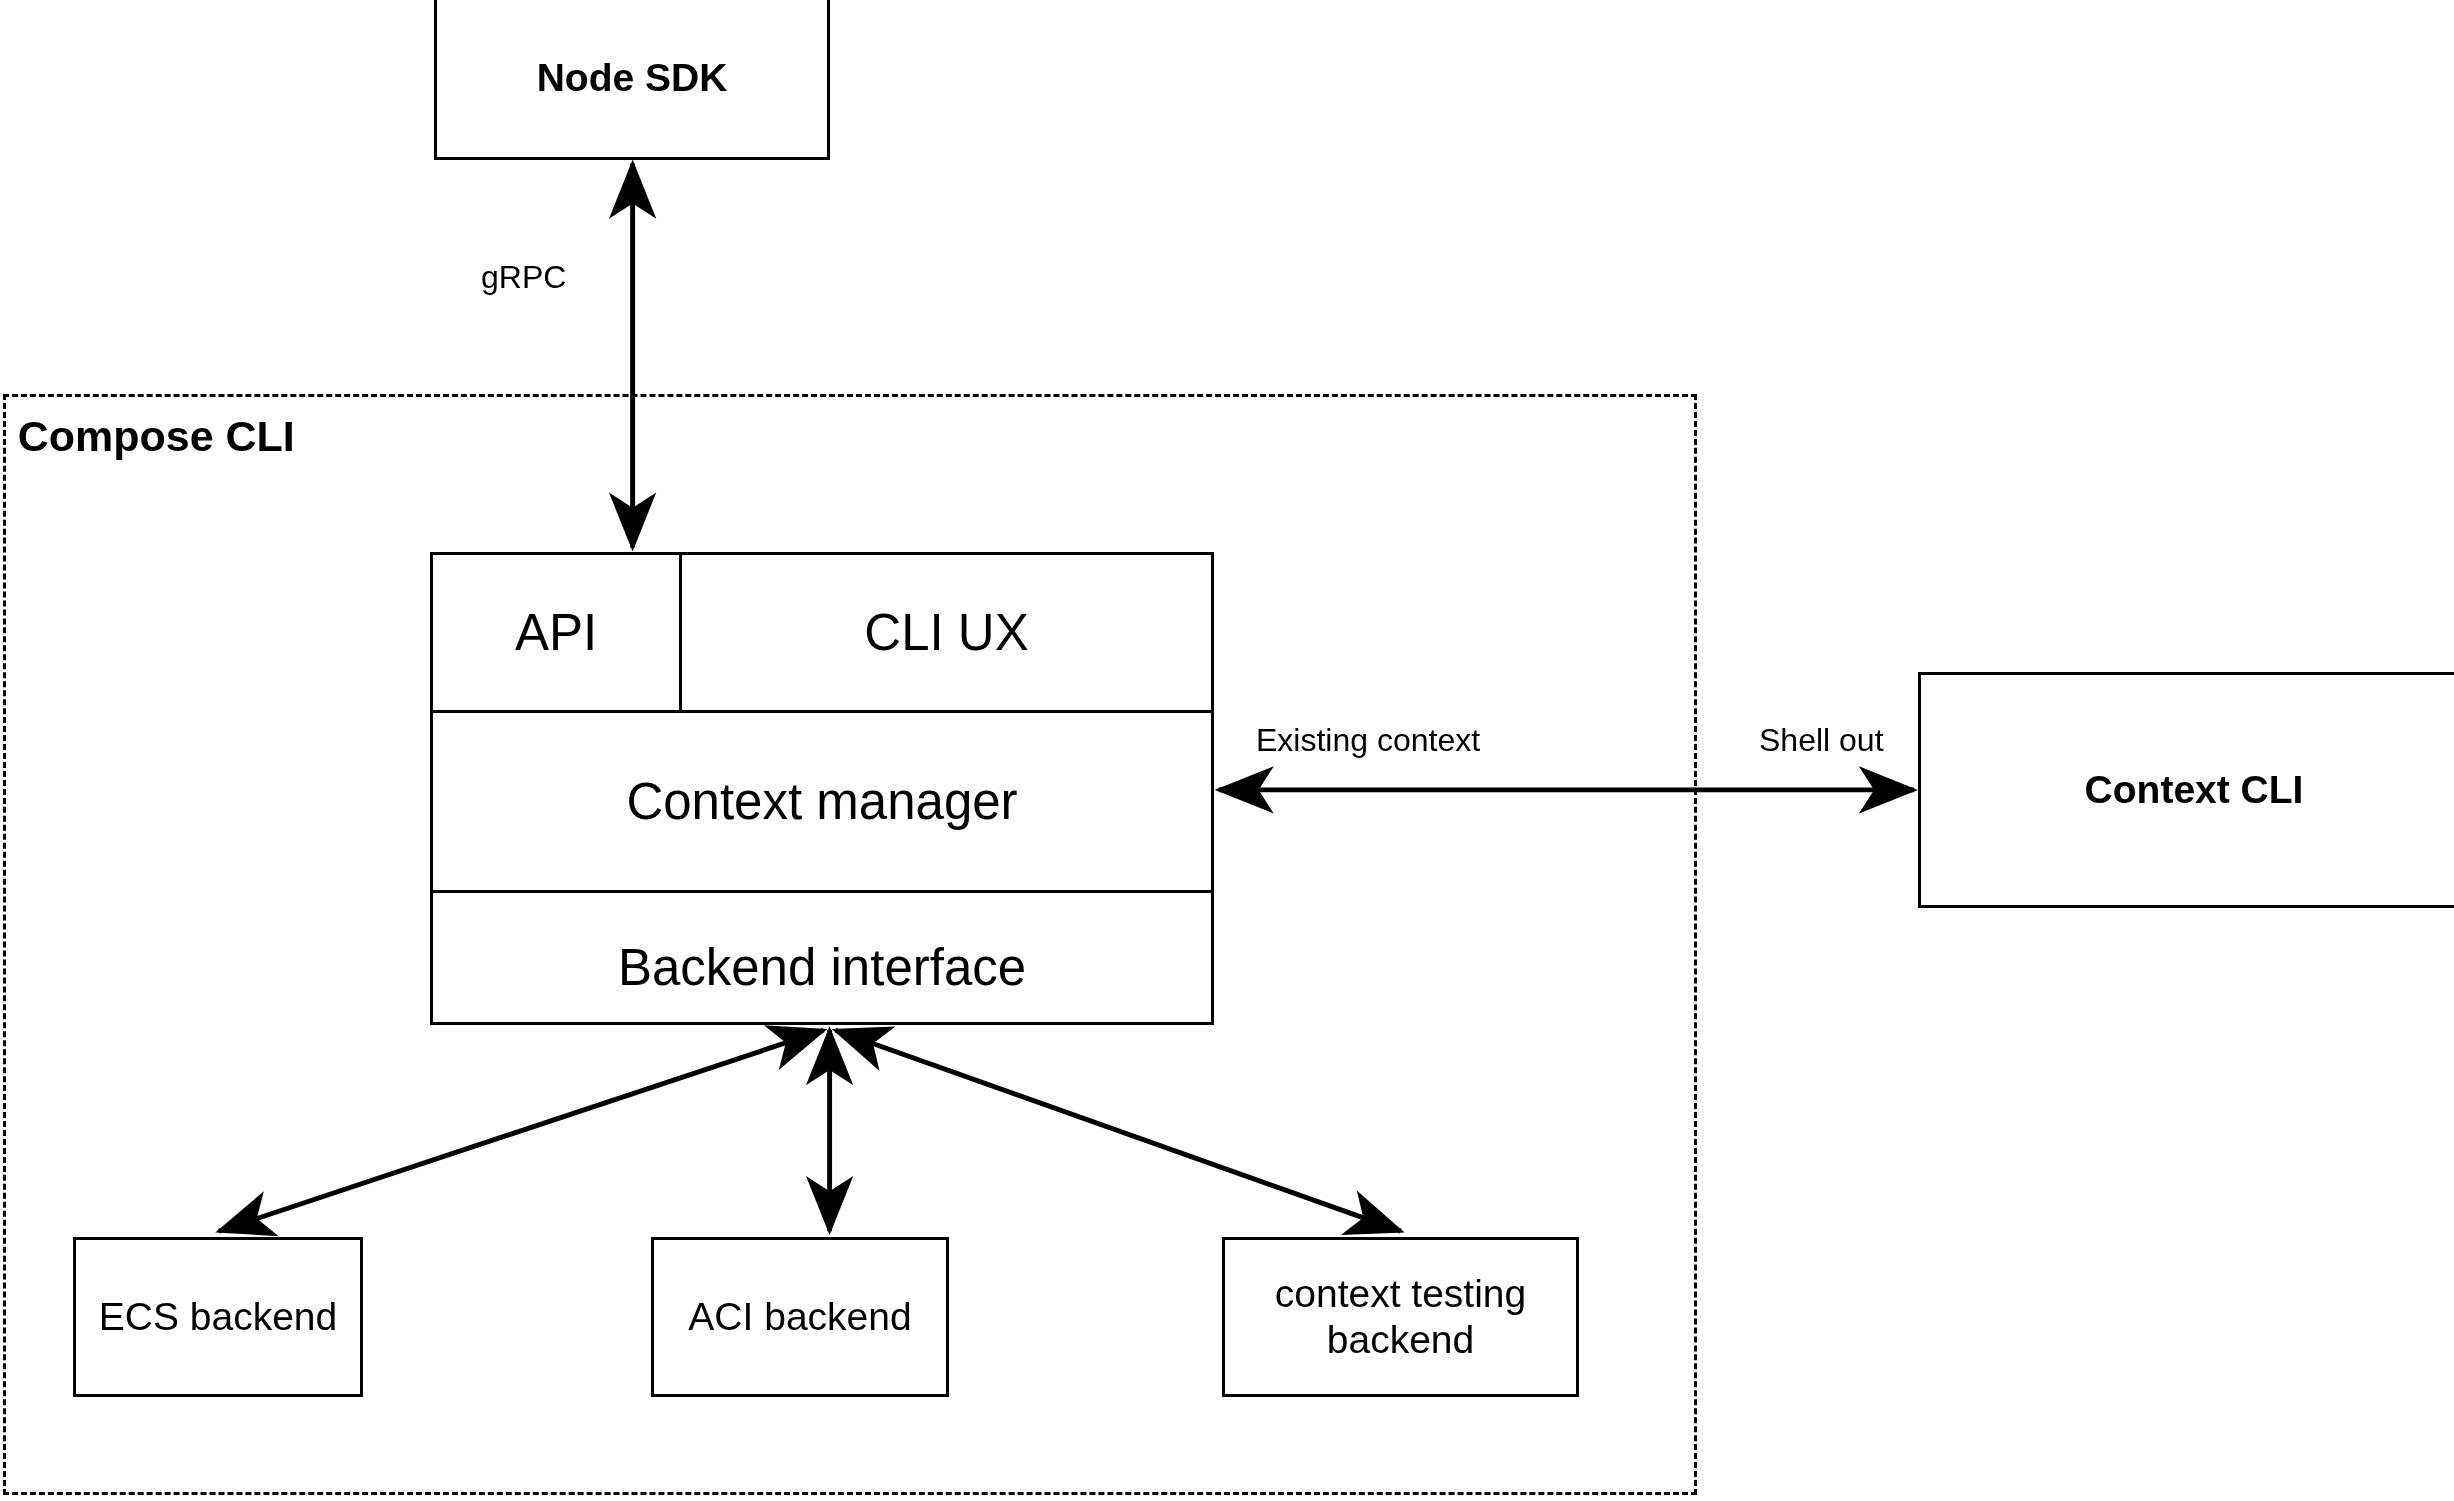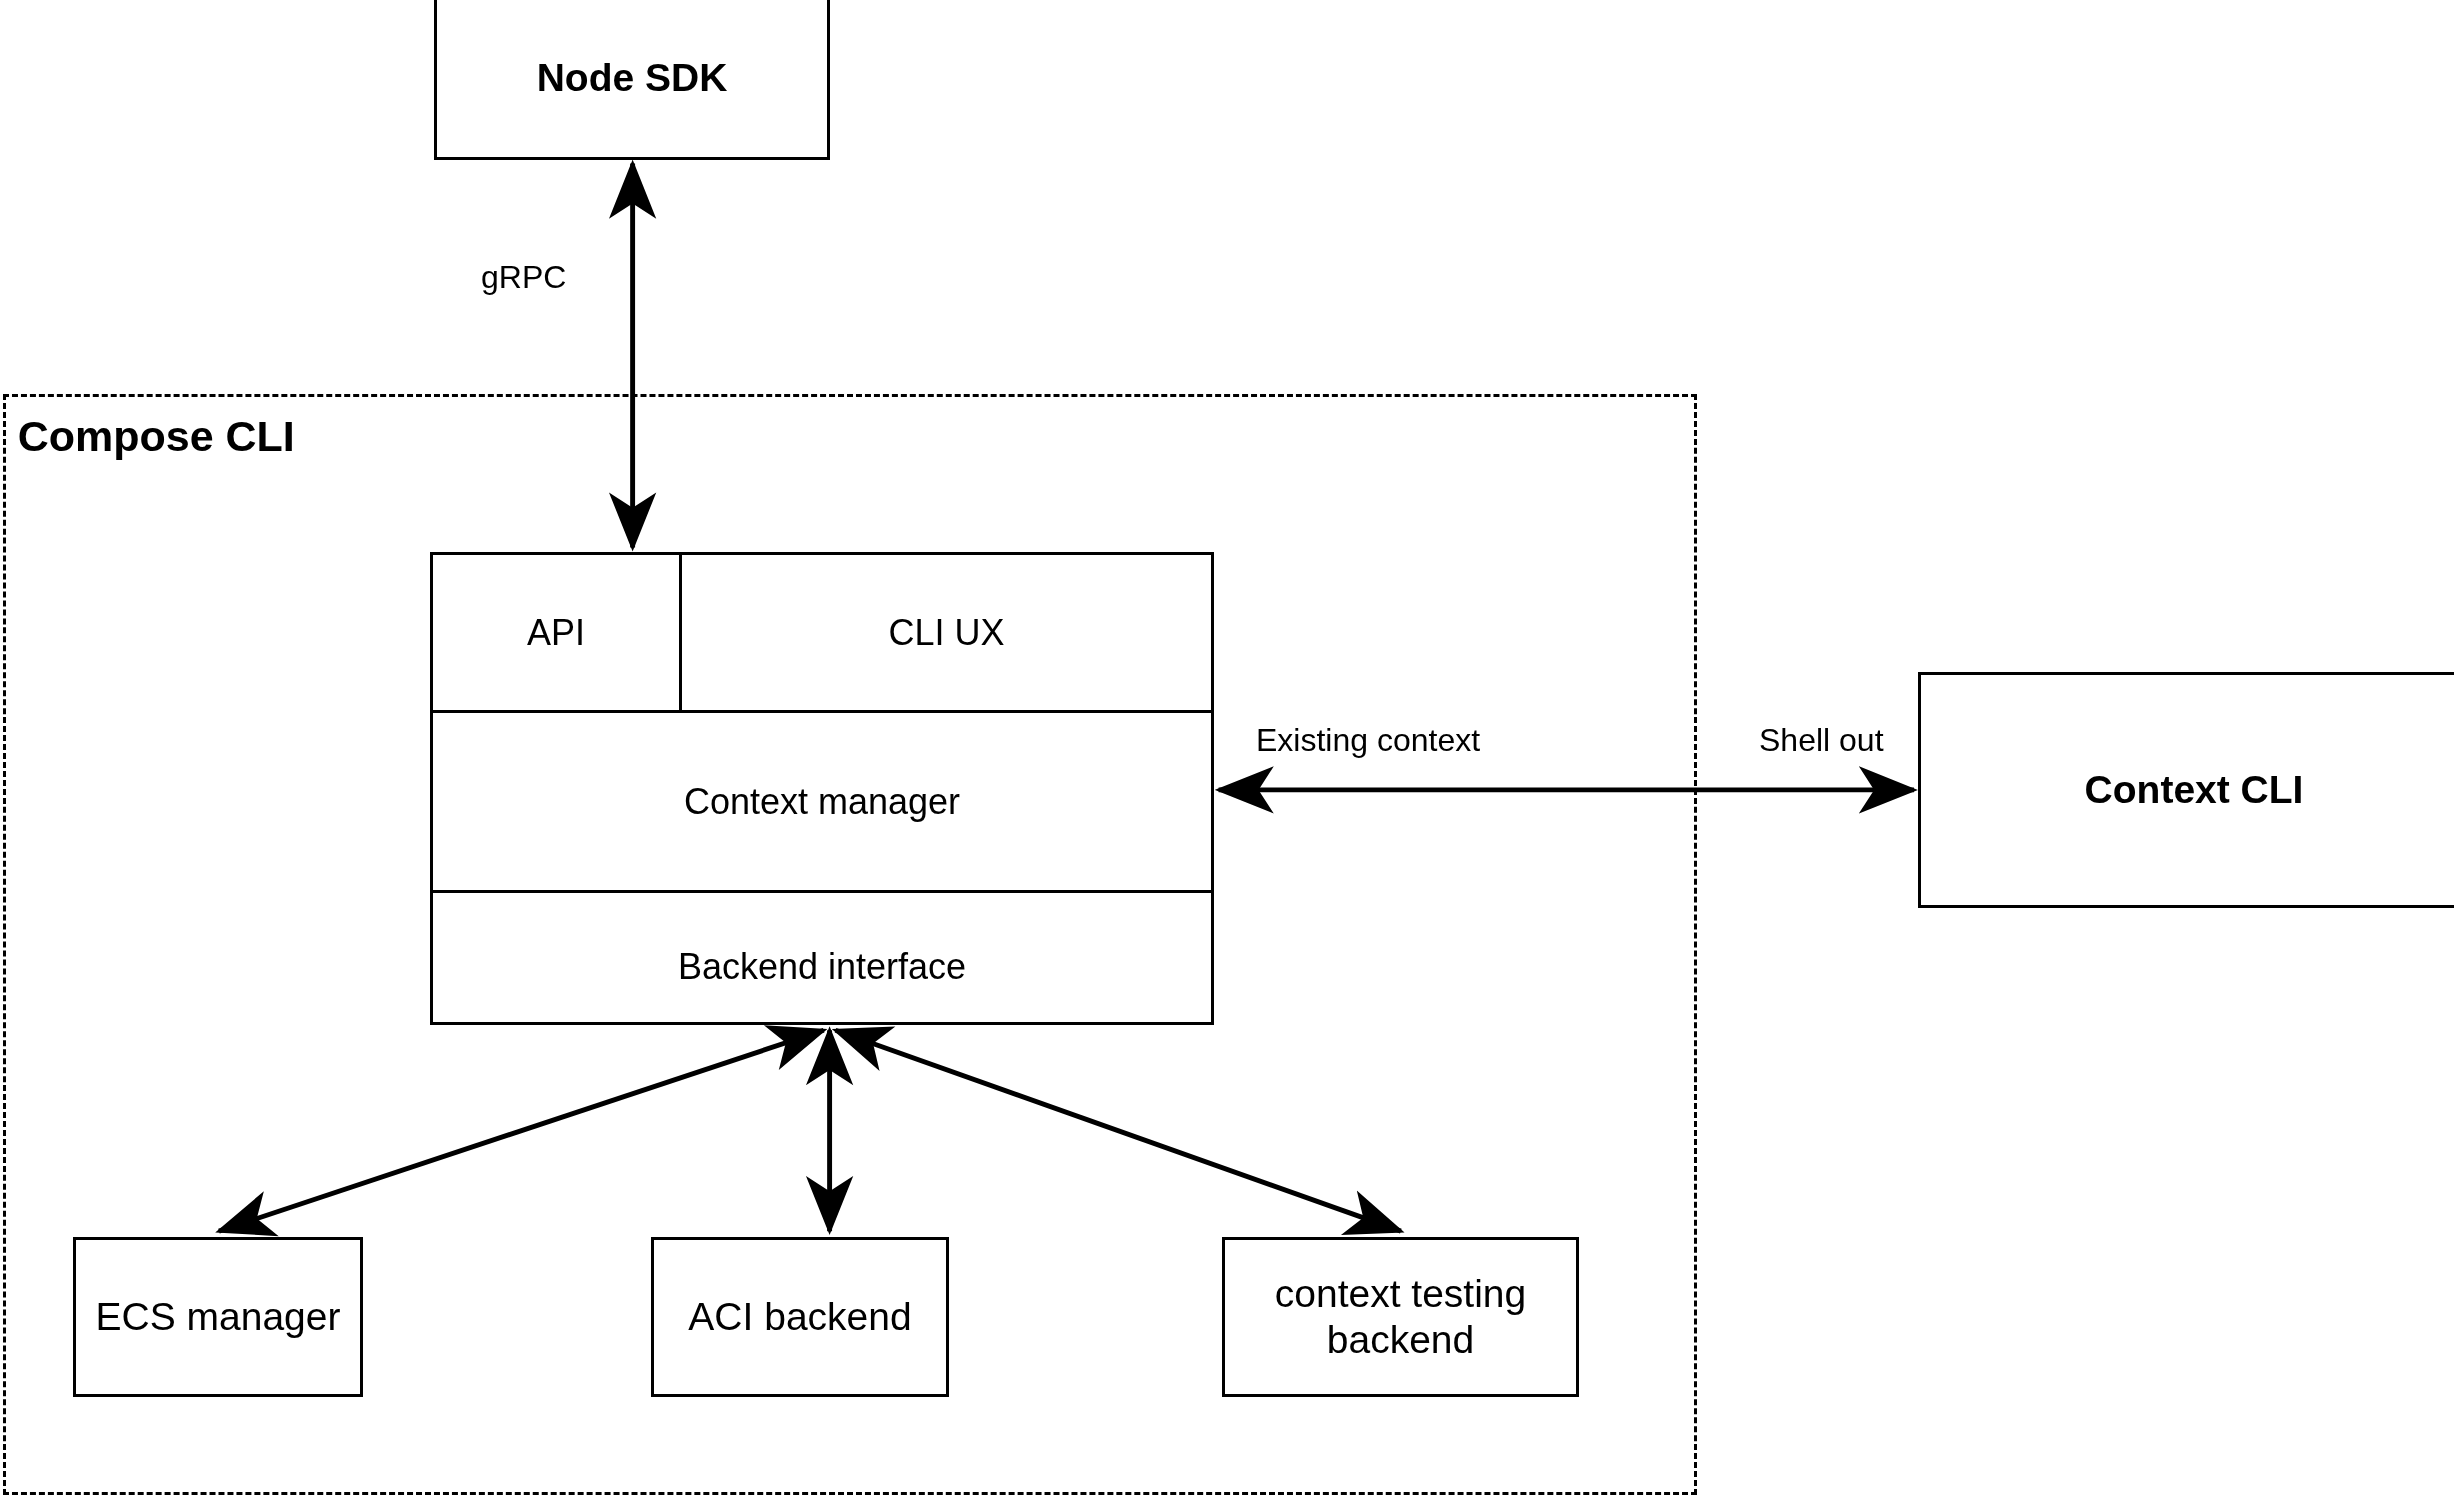--- a/index.html
+++ b/index.html
@@ -66,21 +66,21 @@
   }
   .stack-row.divided {
     border-bottom: 3.9px solid #000000;
   }
   .stack-cell {
     box-sizing: border-box;
     display: flex;
     align-items: center;
     justify-content: center;
     text-align: center;
-    font-size: 36px;
+    font-size: 51px;
     color: #000000;
     flex: 1 1 auto;
   }
   .stack-cell.split-left {
     border-right: 3.9px solid #000000;
   }
   .edge-label {
     position: absolute;
     font-size: 32px;
     color: #000000;
@@ -118,21 +118,21 @@
       </div>
     </div>
     <div class="stack-row" style="height:148px;">
       <div class="stack-cell">
         <span>Backend interface</span>
       </div>
     </div>
   </div>
 
   <div class="node" style="left:73px; top:1237px; width:290px; height:160px;">
-    <span>ECS manager</span>
+    <span>ECS backend</span>
   </div>
 
   <div class="node" style="left:651px; top:1237px; width:298px; height:160px;">
     <span>ACI backend</span>
   </div>
 
   <div class="node" style="left:1222px; top:1237px; width:357px; height:160px;">
     <span style="padding:0 11.8px;">context testing backend</span>
   </div>
 

